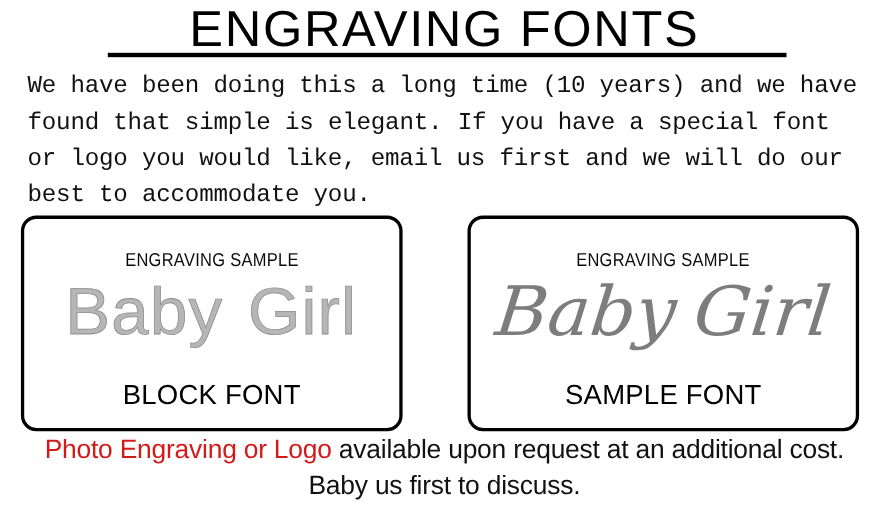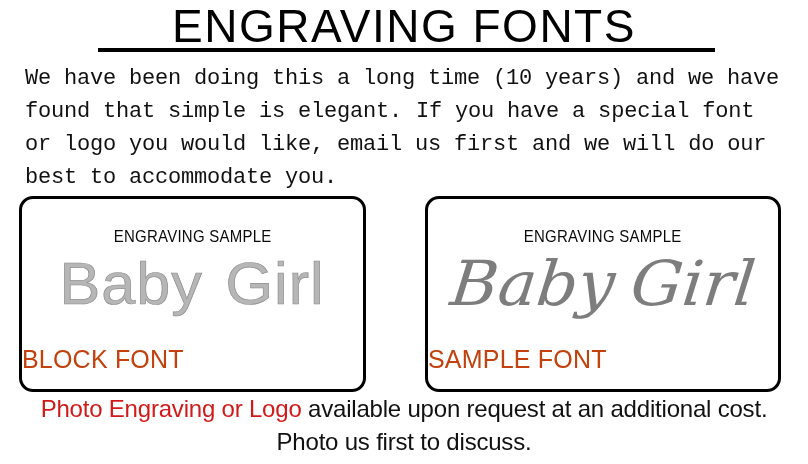--- a/index.html
+++ b/index.html
@@ -122,26 +122,26 @@
     white-space: nowrap;
     transform: scaleX(1.04) skewX(-6deg);
   }
   .sample-word-script .word-gap { display: inline-block; width: 16px; }
 
   .font-name-label {
     position: absolute;
     left: 0;
     right: 0;
     bottom: 16px;
-    text-align: left;
+    text-align: center;
     font-family: "Liberation Sans", sans-serif;
     font-size: 25px;
     line-height: 28px;
     letter-spacing: 0.2px;
-    color: #c2410c;
+    color: #000000;
     white-space: nowrap;
   }
 
   
   #footer-note {
     position: absolute;
     left: 0;
     top: 392px;
     width: 808px;
     text-align: center;
@@ -184,16 +184,16 @@
       <div class="engraving-caption">ENGRAVING SAMPLE</div>
       <div class="sample-word-script">
         <span>Baby</span><span class="word-gap"></span><span>Girl</span>
       </div>
       <div class="font-name-label">SAMPLE FONT</div>
     </div>
   </div>
 
   <div id="footer-note">
     <div><span id="footer-highlight">Photo Engraving or Logo</span><span> available upon request at an additional cost.</span></div>
-    <div>Photo us first to discuss.</div>
+    <div>Baby us first to discuss.</div>
   </div>
 
 </div>
 
 </body></html>

